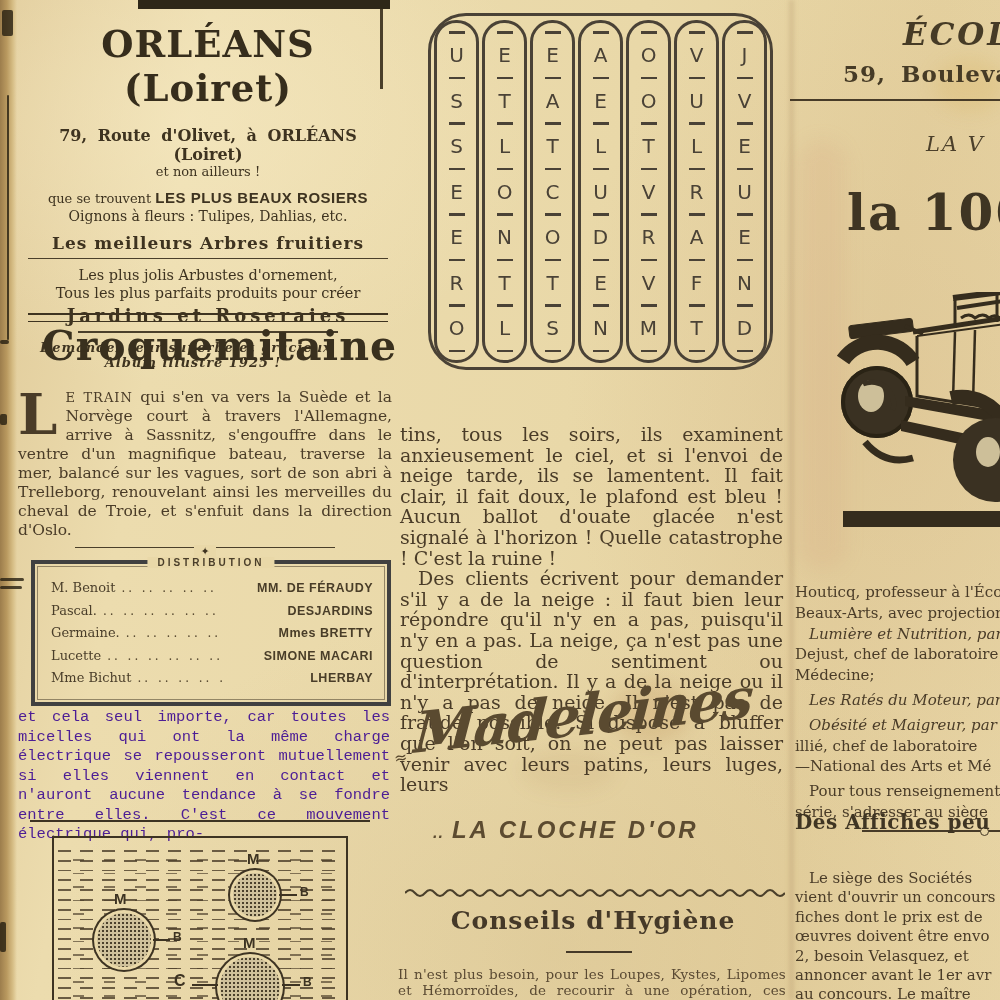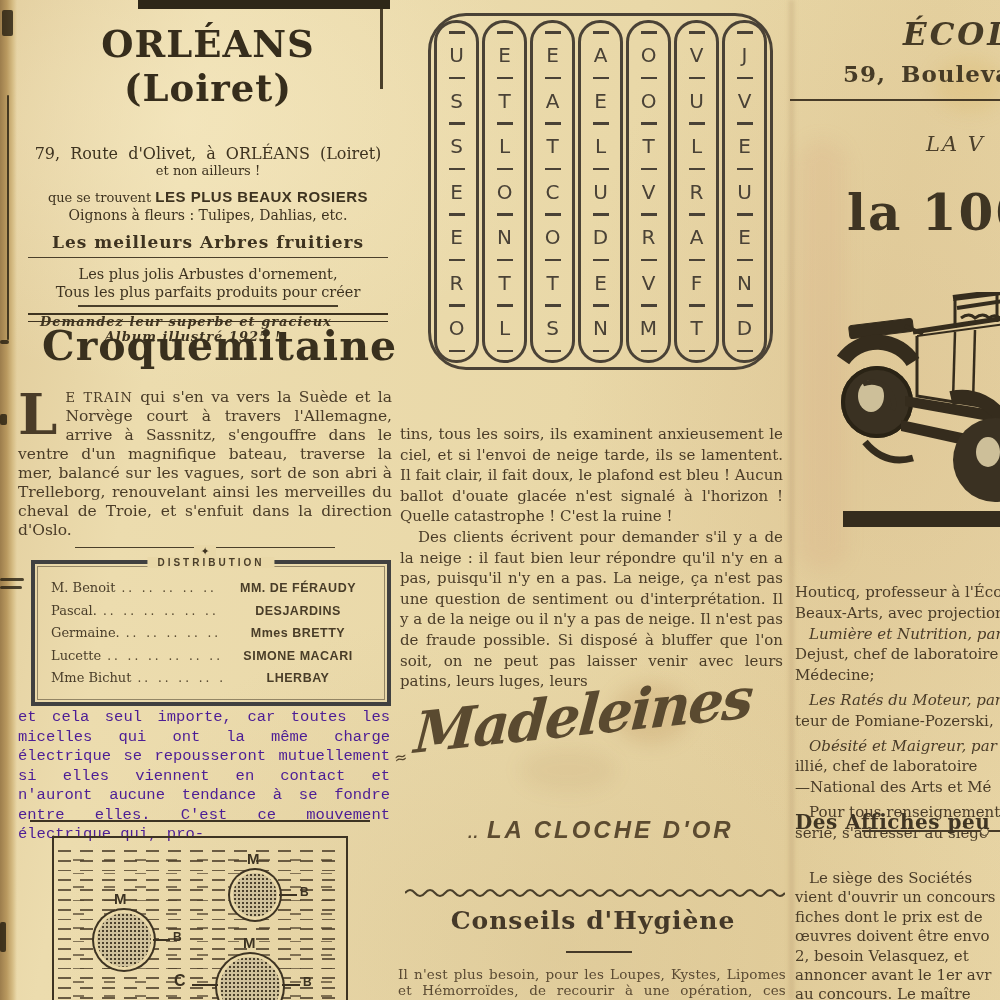--- a/index.html
+++ b/index.html
@@ -24,21 +24,21 @@
   #stain-right{left:798px;top:140px;width:48px;height:430px;background:rgba(206,140,108,.12);border-radius:24px;}
   #stain-mid{left:612px;top:682px;width:78px;height:62px;background:rgba(158,104,40,.15);}
   #stain-mid2{left:520px;top:748px;width:96px;height:44px;background:rgba(150,100,45,.08);}
   #stain-top-right{left:934px;top:58px;width:72px;height:54px;background:rgba(208,168,66,.18);}
 
   
   #ad-topbar{left:138px;top:0;width:252px;height:9px;background:#2e2718;}
   #ad-stub{left:380px;top:9px;width:3px;height:80px;background:#4a3f2a;}
   #ad{left:28px;top:16px;width:360px;text-align:center;color:#3e3320;}
   #ad-title{font-size:37px;font-weight:bold;letter-spacing:1px;margin-top:6px;color:#362d1c;}
-  #ad-line1{font-size:16px;font-weight:normal;margin-top:34px;word-spacing:5px;}
+  #ad-line1{font-size:16px;font-weight:bold;margin-top:16px;word-spacing:5px;}
   #ad-line2{font-size:13px;}
   #ad-line3{font-size:13px;margin-top:10px;}
   #ad-line3 .bold-sans{font-family:"Liberation Sans",sans-serif;font-weight:bold;font-size:15px;letter-spacing:.5px;}
   #ad-line4{font-size:14px;margin-top:2px;}
   #ad-line5{font-size:17px;font-weight:bold;letter-spacing:1px;margin-top:9px;padding-bottom:5px;border-bottom:1.5px solid #4a3f2a;}
   #ad-line6{font-size:14.5px;margin-top:8px;}
   #ad-line7{font-size:14.5px;margin-top:2px;}
   #ad-line8{font-size:18px;font-weight:bold;letter-spacing:4px;margin-top:4px;}
   #ad-line8-rule{width:260px;height:1.5px;background:#4a3f2a;margin:5px auto 0;}
   #ad-tag1{font-size:13px;font-weight:bold;font-style:italic;margin-top:7px;text-align:left;padding-left:12px;letter-spacing:1px;}
@@ -56,21 +56,21 @@
   #diamond-divider .gem{position:relative;font-size:11px;color:#3e3320;background:transparent;padding:0 6px;top:0;}
 
   
   #cast-box{left:31px;top:560px;width:352px;height:138px;border:4px solid #404040;outline:1px solid rgba(74,63,44,.55);outline-offset:-7px;}
   #cast-header{position:absolute;top:-7px;left:50%;transform:translateX(-50%);background:#e9d8a8;padding:0 10px;
     font-family:"Liberation Sans",sans-serif;font-size:10px;font-weight:bold;letter-spacing:3px;color:#4a3e2a;}
   #cast-rows{padding:16px 14px 0 16px;}
   .cast-row{display:flex;align-items:baseline;height:22.5px;overflow:hidden;}
   .cast-role{font-size:13px;color:#4a3e2a;white-space:nowrap;}
   .cast-dots{flex:1;overflow:hidden;white-space:nowrap;font-size:12px;letter-spacing:3px;color:#55472f;padding:0 6px;}
-  .cast-actor{width:150px;text-align:center;font-family:"Liberation Sans",sans-serif;font-size:12.5px;font-weight:bold;letter-spacing:.5px;color:#493d28;white-space:nowrap;}
+  .cast-actor{width:150px;text-align:right;font-family:"Liberation Sans",sans-serif;font-size:12.5px;font-weight:bold;letter-spacing:.5px;color:#493d28;white-space:nowrap;}
 
   #micelles-para{left:18px;top:708px;width:372px;font-size:15.5px;line-height:19.5px;text-align:justify;color:#4c1d95;font-family:Liberation Mono, monospace;}
 
   
   #diagram-topline{left:30px;top:820px;width:340px;height:2px;background:#3d3322;}
   #diagram-box{left:52px;top:836px;width:292px;height:164px;border:2px solid #3d3322;border-bottom:none;overflow:hidden;}
   .water{position:absolute;left:4px;top:4px;right:4px;bottom:0;
     background-image:repeating-linear-gradient(180deg, transparent 0 8px, rgba(74,60,40,.8) 8px 9.8px);
     -webkit-mask-image:repeating-linear-gradient(90deg,#000 0 13px,transparent 13px 22px);
     mask-image:repeating-linear-gradient(90deg,#000 0 13px,transparent 13px 22px);}
@@ -86,28 +86,28 @@
   .dg-label{position:absolute;font-size:15px;font-weight:bold;color:#3d3322;font-family:"Liberation Sans",sans-serif;}
   .dg-lead{position:absolute;height:1.5px;background:#3d3322;}
 
   
   #puzzle{left:428px;top:13px;width:345px;height:357px;border:3px solid #4a4236;border-radius:38px;padding:4px 3px;box-sizing:border-box;}
   #puzzle-strips{display:flex;height:100%;gap:3px;}
   .strip{flex:1;border:3px solid #4a4236;border-radius:22px;display:flex;flex-direction:column;justify-content:space-between;align-items:center;padding:8px 0;}
   .strip .dash{width:16px;height:2.5px;background:#4a4236;}
   .strip .letter{font-family:"DejaVu Sans",sans-serif;font-size:20px;color:#4a4236;line-height:1;}
 
-  #mid-article{left:400px;top:424px;width:383px;font-size:15px;line-height:20.6px;text-align:justify;color:#4a3c28;}
+  #mid-article{left:400px;top:424px;width:383px;font-size:19px;line-height:20.6px;text-align:justify;color:#4a3c28;}
   #mid-article p{margin:0;}
   #mid-article p + p{text-indent:18px;}
 
   #signature-mark{left:394px;top:748px;font-size:16px;color:#55452c;transform:rotate(-10deg);}
   #signature{left:412px;top:700px;width:330px;font-size:56px;font-style:italic;font-weight:bold;color:#5a4a30;
     transform:rotate(-6deg) skewX(-10deg);transform-origin:left bottom;letter-spacing:-2px;}
-  #brand-line{left:468px;top:816px;font-family:"Liberation Sans",sans-serif;font-style:italic;font-weight:bold;
+  #brand-line{left:433px;top:816px;font-family:"Liberation Sans",sans-serif;font-style:italic;font-weight:bold;
     font-size:24px;letter-spacing:3px;color:#5c4b30;}
   #brand-line .prefix{font-size:16px;letter-spacing:1px;margin-right:8px;}
 
   #wavy-rule{left:405px;top:886px;}
   #hygiene-title{left:400px;top:906px;width:386px;text-align:center;font-size:25px;font-weight:600;color:#453928;letter-spacing:1px;}
   #hygiene-underline{left:566px;top:951px;width:66px;height:2px;background:#453928;}
   #hygiene-text{left:398px;top:966px;width:388px;font-size:13.5px;line-height:16px;text-align:justify;color:#59493278;color:#5a4a33;letter-spacing:.2px;}
 
   
   #eco{left:903px;top:16px;font-size:31px;font-style:italic;font-weight:bold;letter-spacing:3px;color:#463b26;white-space:nowrap;}
@@ -153,20 +153,21 @@
   <div id="ad-line1">79, Route d'Olivet, à ORLÉANS (Loiret)</div>
   <div id="ad-line2">et non ailleurs !</div>
   <div id="ad-line3">
     <span>que se trouvent</span>
     <span class="bold-sans">LES PLUS BEAUX ROSIERS</span>
   </div>
   <div id="ad-line4">Oignons à fleurs : Tulipes, Dahlias, etc.</div>
   <div id="ad-line5">Les meilleurs Arbres fruitiers</div>
   <div id="ad-line6">Les plus jolis Arbustes d'ornement,</div>
   <div id="ad-line7">Tous les plus parfaits produits pour créer</div>
+  <div id="ad-line8">Jardins et Roseraies</div>
   <div id="ad-line8-rule"></div>
   <div id="ad-tag1">Demandez leur superbe et gracieux</div>
   <div id="ad-tag2">Album illustré 1925 !</div>
 </div>
 <div class="abs" id="ad-bottom-rule"></div>
 
 <div class="abs" id="croq-headline">Croquemitaine</div>
 
 <div class="abs" id="croq-article">
   <span id="croq-dropcap">L</span><span class="smallcaps">E TRAIN</span><span> qui s'en va vers la Suède et la Norvège court à travers l'Allemagne, arrive à Sassnitz, s'engouffre dans le ventre d'un magnifique bateau, traverse la mer, balancé sur les vagues, sort de son abri à Trelleborg, renouvelant ainsi les merveilles du cheval de Troie, et s'enfuit dans la direction d'Oslo.</span>
@@ -416,21 +417,20 @@
 </svg>
 <div class="abs" id="car-bar"></div>
 
 <div class="abs" id="course">
     <div class="ln">Houticq, professeur à l'École</div>
     <div class="ln">Beaux-Arts, avec projection</div>
     <div class="ln it">Lumière et Nutrition, par</div>
     <div class="ln">Dejust, chef de laboratoire</div>
     <div class="ln">Médecine;</div>
     <div class="ln it gap">Les Ratés du Moteur, par</div>
-    <div class="ln">teur de Pomiane-Pozerski,</div>
     <div class="ln it gap">Obésité et Maigreur, par</div>
     <div class="ln">illié, chef de laboratoire</div>
     <div class="ln">—National des Arts et Mé</div>
     <div class="ln gap ind">Pour tous renseignements</div>
     <div class="ln">série, s'adresser au siège</div>
   </div>
 
 <div class="abs" id="divider2">
   <div class="ring"></div>
 </div>

